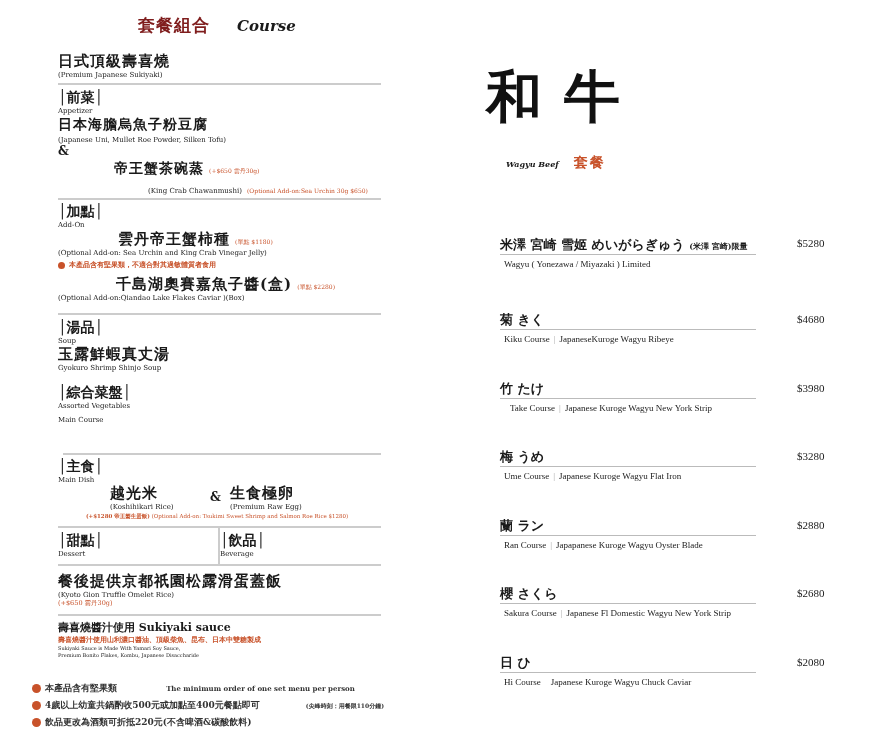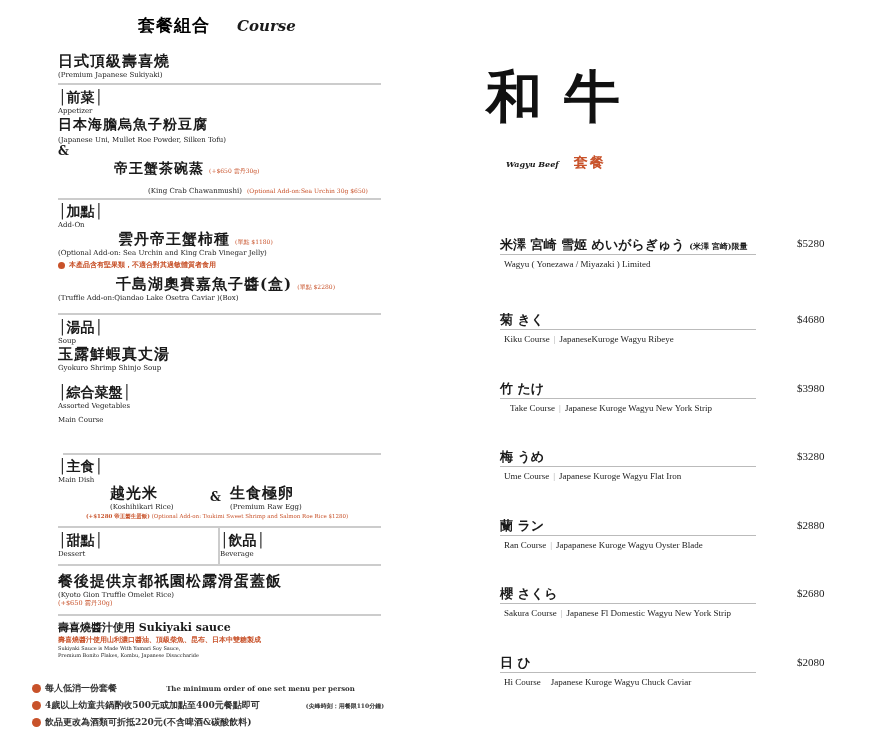--- a/index.html
+++ b/index.html
@@ -1,20 +1,20 @@
 <!DOCTYPE html>
 <html><head>
 <meta charset="utf-8">
 <style>
   * { margin:0; padding:0; box-sizing:border-box; }
   html, body { width:875px; height:751px; background:#ffffff; overflow:hidden; }
   body { position:relative; font-family:"DejaVu Serif", serif; color:#1a1a1a; }
   .abs { position:absolute; }
   .c { text-align:left; white-space:nowrap; }
-  .accent { color:#000000; }
+  .accent { color:#7f1d1d; }
   .hr { position:absolute; height:2px; background:#cccccc; }
   .vr { position:absolute; width:2px; background:#cccccc; }
 
   
   .title-zh { font-weight:bold; font-size:17px; letter-spacing:1px; }
   .title-en { font-family:"DejaVu Serif", serif; font-style:italic; font-weight:bold; font-size:15px; }
   .dish-zh { font-weight:bold; font-size:15px; letter-spacing:1px; }
   .dish-en { font-size:7px; }
   .sec-zh { font-weight:bold; font-size:14px; }
   .sec-en { font-size:7px; }
@@ -78,21 +78,21 @@
       <span class="small-accent">(單點 $1180)</span>
     </div>
     <div class="dish-en">(Optional Add-on: Sea Urchin and King Crab Vinegar Jelly)</div>
     <div style="font-size:7px; font-weight:bold; color:#c8522a; margin-top:3px;">
       <span class="note-bullet" style="width:7px; height:7px;"></span><span>本產品含有堅果類，不適合對其過敏體質者食用</span>
     </div>
     <div style="white-space:nowrap; margin-left:58px; margin-top:4px;">
       <span class="dish-zh">千島湖奧賽嘉魚子醬(盒)</span>
       <span class="small-accent">(單點 $2280)</span>
     </div>
-    <div class="dish-en">(Truffle Add-on:Qiandao Lake Osetra Caviar )(Box)</div>
+    <div class="dish-en">(Optional Add-on:Qiandao Lake Flakes Caviar )(Box)</div>
   </div>
   <div class="hr" style="left:58px; width:323px; top:313px;"></div>
 
   <div class="abs c" style="left:58px; width:323px; top:319px;">
     <div class="sec-zh">│湯品│</div>
     <div class="sec-en">Soup</div>
     <div class="dish-zh">玉露鮮蝦真丈湯</div>
     <div class="dish-en">Gyokuro Shrimp Shinjo Soup</div>
   </div>
   <div class="abs c" style="left:58px; width:323px; top:384px;">
@@ -143,21 +143,21 @@
 
   <div class="abs c" style="left:58px; width:323px; top:620px;">
     <div class="sauce-zh">壽喜燒醬汁使用 Sukiyaki sauce</div>
     <div class="sauce-accent">壽喜燒醬汁使用山利濃口醬油、頂級柴魚、昆布、日本中雙糖製成</div>
     <div class="sauce-en">Sukiyaki Sauce is Made With Yamari Soy Sauce,</div>
     <div class="sauce-en">Premium Bonito Flakes, Kombu, Japanese Disaccharide</div>
   </div>
 
   <div class="abs" style="left:32px; top:682px;">
     <div class="note" style="height:17px;">
-      <span class="note-bullet"></span><span>每人低消一份套餐</span>
+      <span class="note-bullet"></span><span>本產品含有堅果類</span>
       <small style="font-size:7px;">The minimum order of one set menu per person</small>
     </div>
     <div class="note" style="height:17px;">
       <span class="note-bullet"></span><span>4歲以上幼童共鍋酌收500元或加點至400元餐點即可</span><small>(尖峰時刻：用餐限110分鐘)</small>
     </div>
     <div class="note" style="height:17px;">
       <span class="note-bullet"></span><span>飲品更改為酒類可折抵220元(不含啤酒&amp;碳酸飲料)</span>
     </div>
   </div>
 </div>

